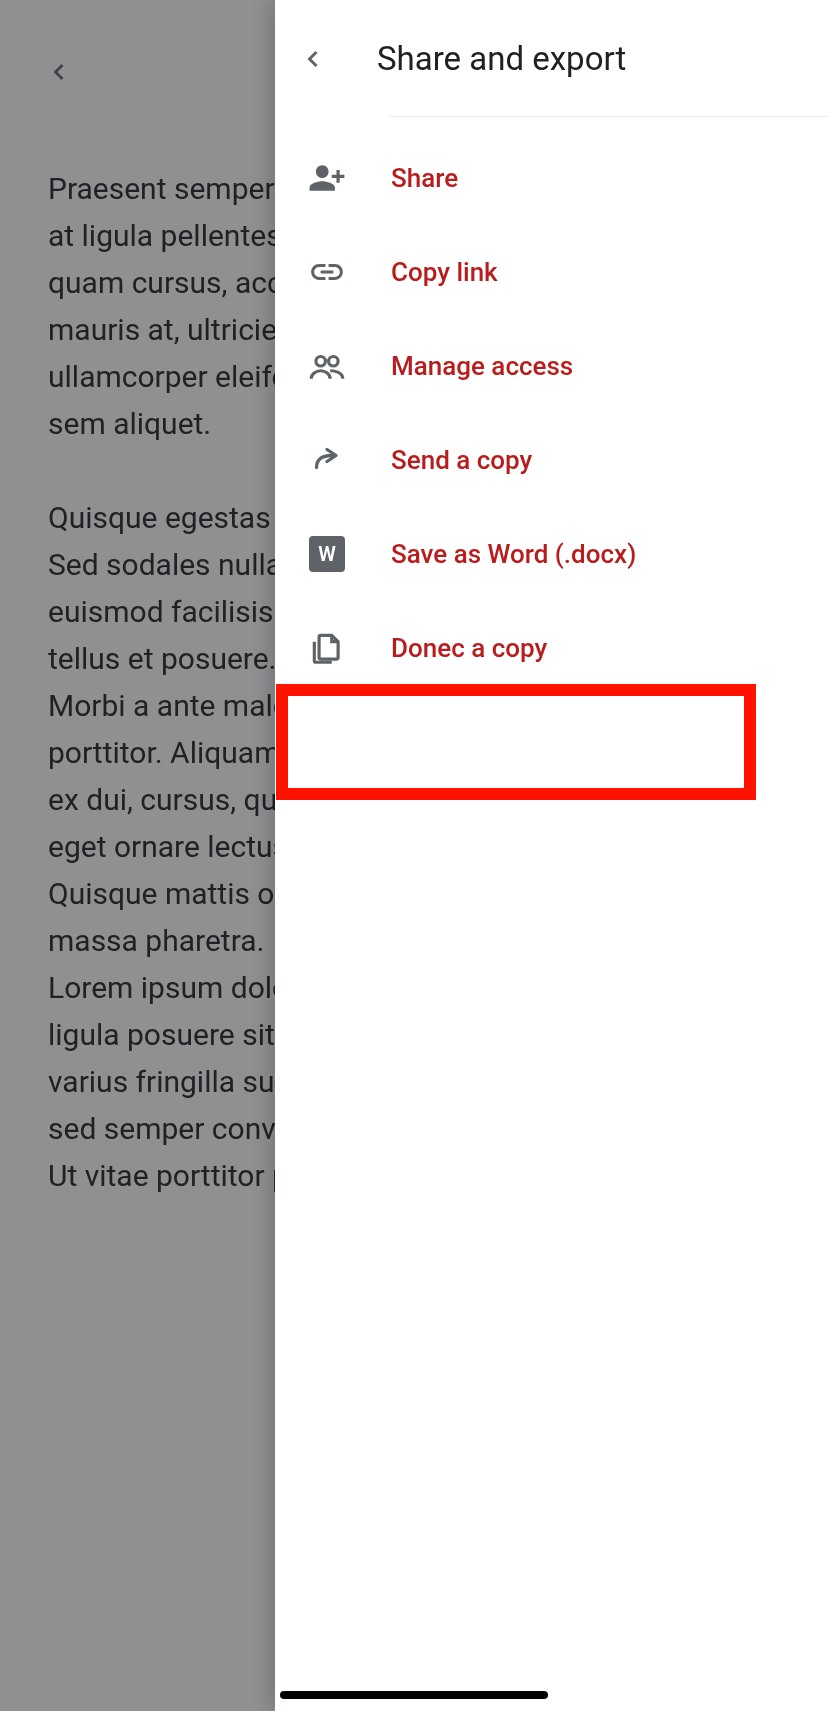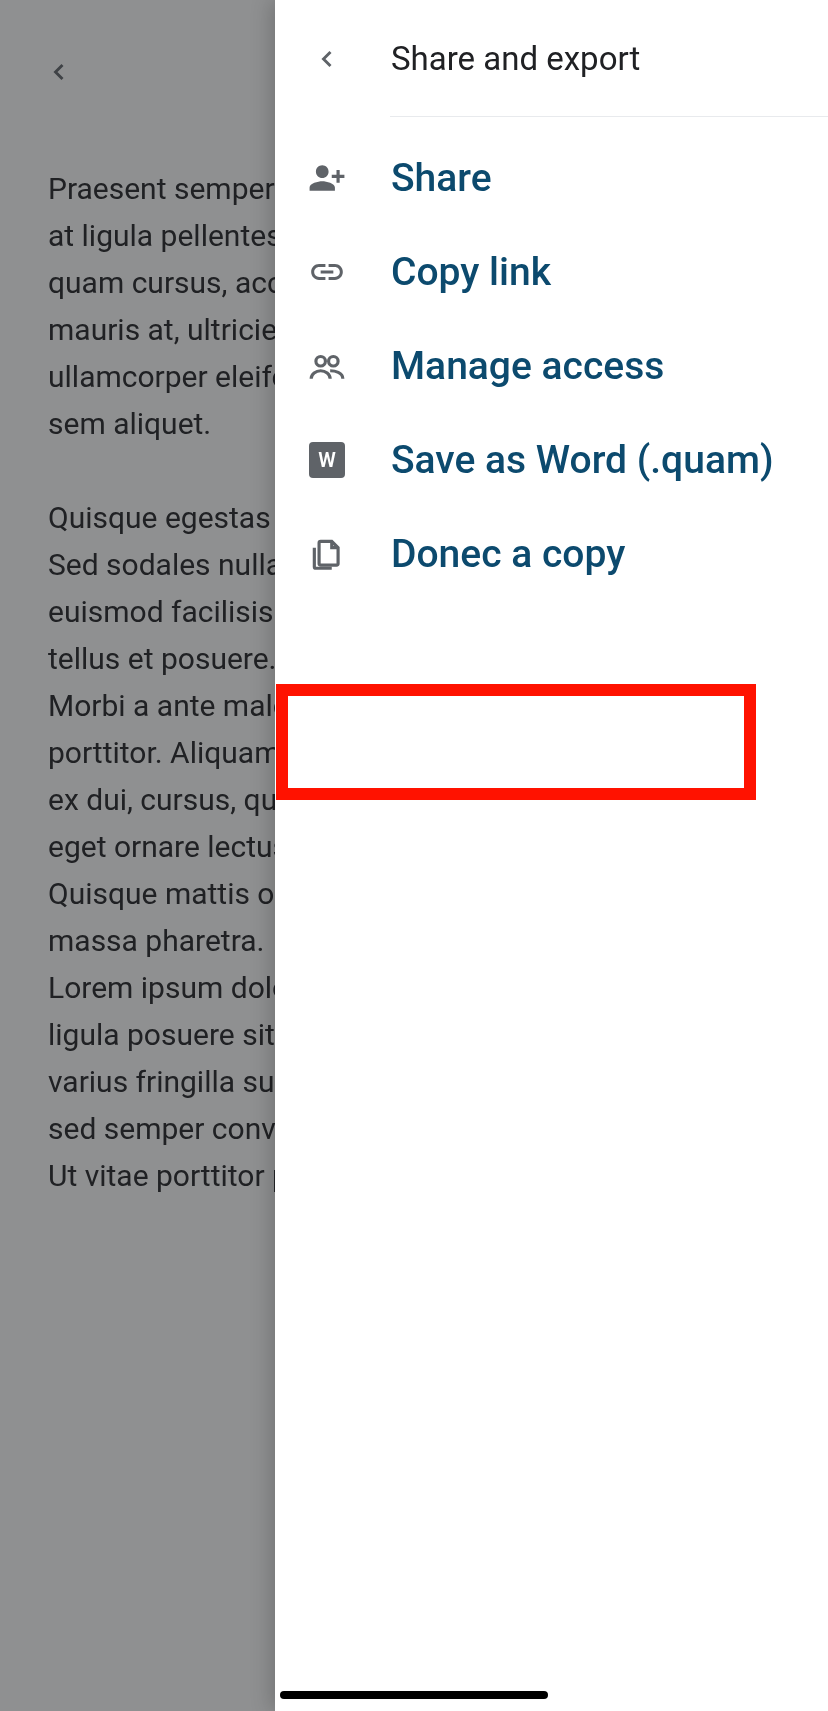--- a/index.html
+++ b/index.html
@@ -64,21 +64,21 @@
       right: 0;
       width: 553px;
       height: 1711px;
       background: #fff;
       box-shadow: -4px 0 20px rgba(0,0,0,0.2);
     }
     .panel-header {
       display: flex;
       align-items: center;
       height: 117px;
-      padding-left: 28px;
+      padding-left: 14px;
       position: relative;
     }
     .panel-back {
       width: 48px;
       height: 48px;
       display: flex;
       align-items: center;
       justify-content: center;
       color: #5f6368;
       margin-right: 40px;
@@ -110,23 +110,23 @@
       width: 48px;
       height: 48px;
       display: flex;
       align-items: center;
       justify-content: center;
       color: #5f6368;
       margin-right: 40px;
       flex-shrink: 0;
     }
     .menu-label {
-      font-size: 39px;
+      font-size: 26px;
       font-weight: 500;
-      color: #0c4a6e;
+      color: #b91c1c;
     }
     .word-badge {
       width: 36px;
       height: 36px;
       background: #5f6368;
       border-radius: 4px;
       display: flex;
       align-items: center;
       justify-content: center;
       color: #fff;
@@ -211,27 +211,36 @@
         <svg width="38" height="38" viewBox="0 0 24 24" fill="none" stroke="currentColor" stroke-width="2">
           <circle cx="8" cy="9" r="3"></circle>
           <circle cx="16" cy="9" r="3"></circle>
           <path d="M2 20c0-3 3-5 6-5s6 2 6 5"></path>
           <path d="M14 15c3 0 8 1 8 5"></path>
         </svg>
       </div>
       <div class="menu-label">Manage access</div>
     </div>
 
+    <div class="menu-item">
+      <div class="menu-icon">
+        <svg width="36" height="36" viewBox="0 0 24 24" fill="none" stroke="currentColor" stroke-width="2.2" stroke-linecap="round" stroke-linejoin="round">
+          <path d="M5 17c0-5 3-8 10-8"></path>
+          <polyline points="12 5 18 9 12 13"></polyline>
+        </svg>
+      </div>
+      <div class="menu-label">Send a copy</div>
+    </div>
 
 
     <div class="menu-item">
       <div class="menu-icon">
         <div class="word-badge">W</div>
       </div>
-      <div class="menu-label">Save as Word (.quam)</div>
+      <div class="menu-label">Save as Word (.docx)</div>
     </div>
 
     <div class="menu-item">
       <div class="menu-icon">
         <svg width="38" height="38" viewBox="0 0 24 24" fill="none" stroke="currentColor" stroke-width="2">
           <path d="M8 4h7l4 4v10a1 1 0 0 1-1 1H8a1 1 0 0 1-1-1V5a1 1 0 0 1 1-1z"></path>
           <path d="M15 4v4h4"></path>
           <path d="M4 8v12a1 1 0 0 0 1 1h10"></path>
         </svg>
       </div>

